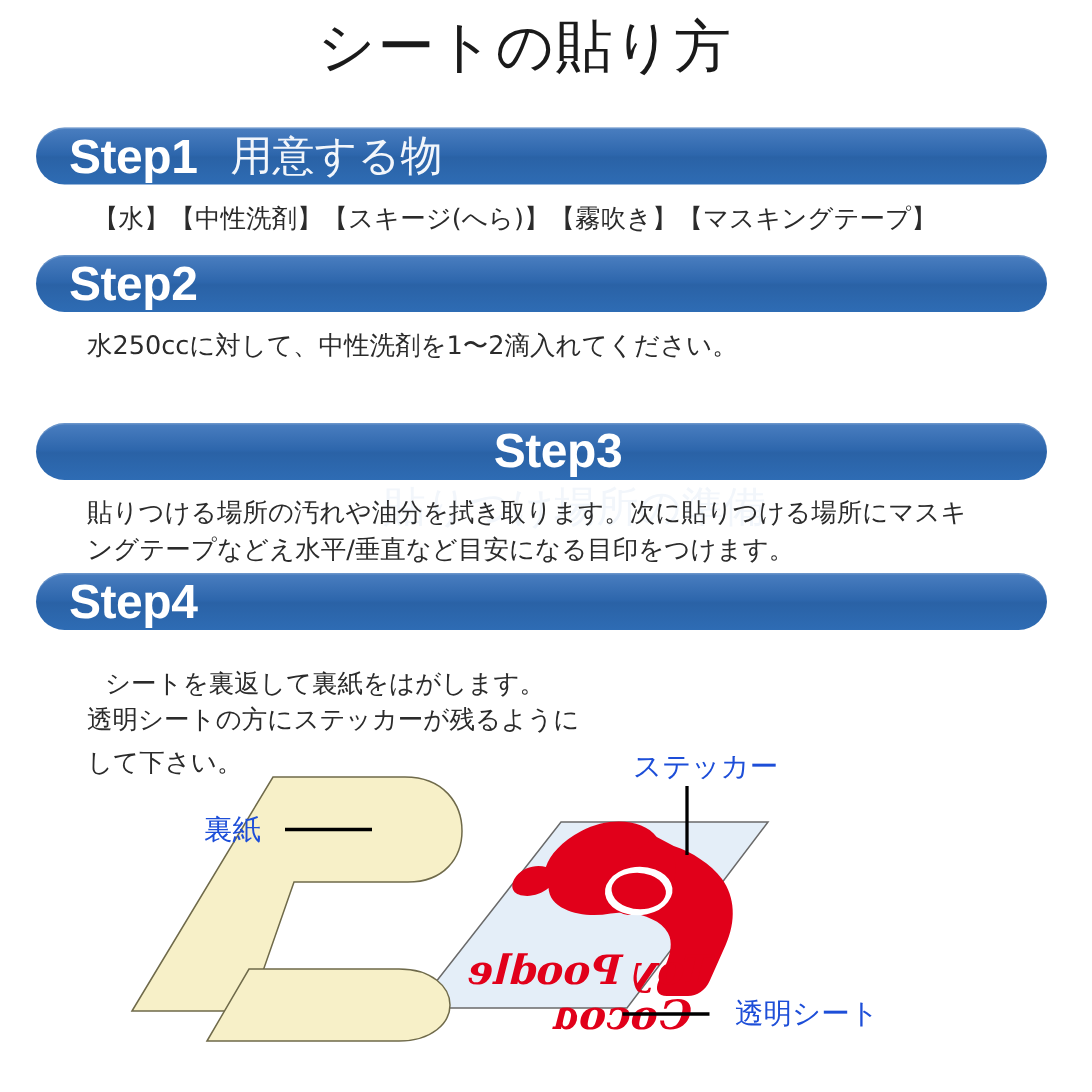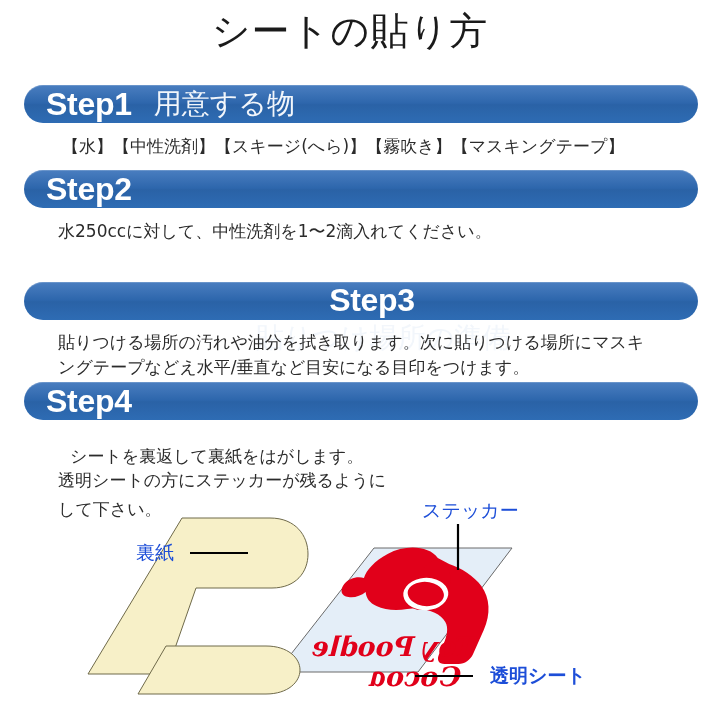--- a/index.html
+++ b/index.html
@@ -187,16 +187,16 @@
 
       <line x1="190" y1="57" x2="248" y2="57" stroke="#000000" stroke-width="2.2"></line>
 
       <line x1="458" y1="28" x2="458" y2="74" stroke="#000000" stroke-width="2.2"></line>
 
       <line x1="415" y1="180" x2="473" y2="180" stroke="#000000" stroke-width="2.2"></line>
     </svg>
 
     <div class="callout-label" style="left:136px; top:44px;">裏紙</div>
     <div class="callout-label" style="left:422px; top:2px;">ステッカー</div>
-    <div class="callout-label" style="left:490px; top:167px;font-weight:bold;">透明シート</div>
+    <div class="callout-label" style="left:490px; top:167px;">透明シート</div>
   </div>
 
 </div>
 
 </body></html>

